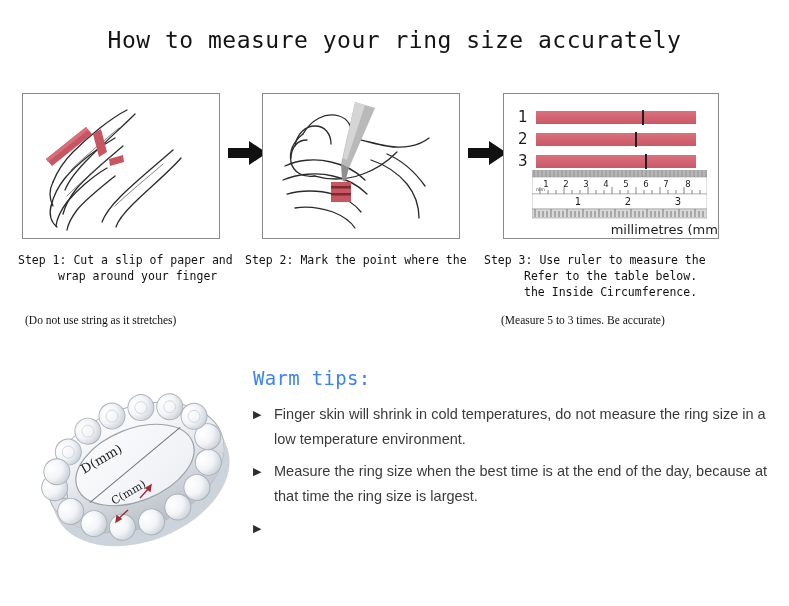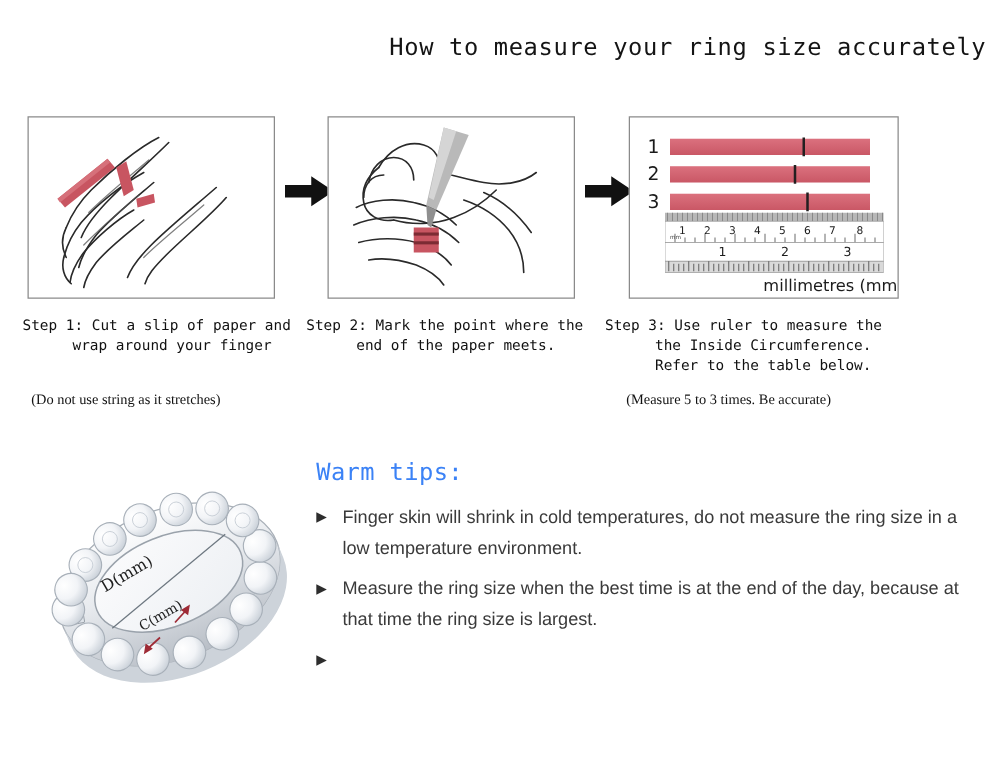--- a/index.html
+++ b/index.html
@@ -9,23 +9,23 @@
     font-family:"DejaVu Sans", sans-serif;
     color:#111;
     position:relative;
     overflow:hidden;
   }
   .page{position:absolute;left:0;top:0;width:789px;height:606px;}
 
   
   .title{
     position:absolute;left:0;top:27px;width:789px;
-    text-align:right;
+    text-align:center;
     font-family:"DejaVu Sans Mono", monospace;
-    font-size:19px;
+    font-size:23px;
     font-weight:400;
     letter-spacing:0.5px;
     color:#141414;
   }
 
   
   .panel{
     position:absolute;top:93px;height:146px;
     border:1.5px solid #8a8a8a;
     background:#fff;
@@ -267,28 +267,27 @@
 
   <div class="cap" id="cap1">
     <b>Step 1:</b>
     <span>Cut a slip of paper and</span>
     <span class="ind">wrap around your finger</span>
   </div>
 
   <div class="cap" id="cap2">
     <b>Step 2:</b>
     <span>Mark the point where the</span>
-    <span class="ind">end of the paper meets.</span>
   </div>
 
   <div class="cap" id="cap3">
     <b>Step 3:</b>
     <span>Use ruler to measure the</span>
+    <span class="ind">Refer to the table below.</span>
     <span class="ind"><span>the </span><b>Inside Circumference</b><span>.</span></span>
-    <span class="ind">Refer to the table below.</span>
   </div>
 
   <div class="note" id="note1">(Do not use string as it stretches)</div>
   <div class="note" id="note3">(Measure 5 to 3 times. Be accurate)</div>
 
   <div class="ringwrap">
     <svg width="226" height="226" viewBox="0 0 226 226">
       <defs>
         <radialGradient id="gem" cx="35%" cy="30%" r="75%">
           <stop offset="0%" stop-color="#ffffff"></stop>

